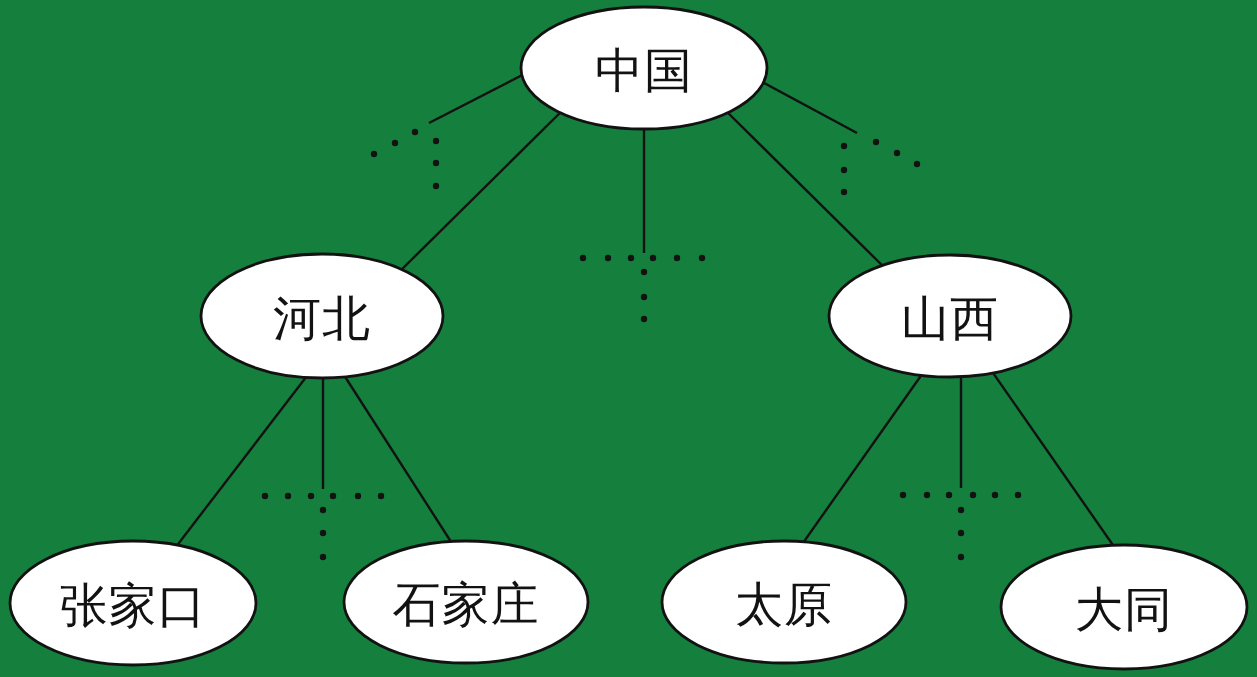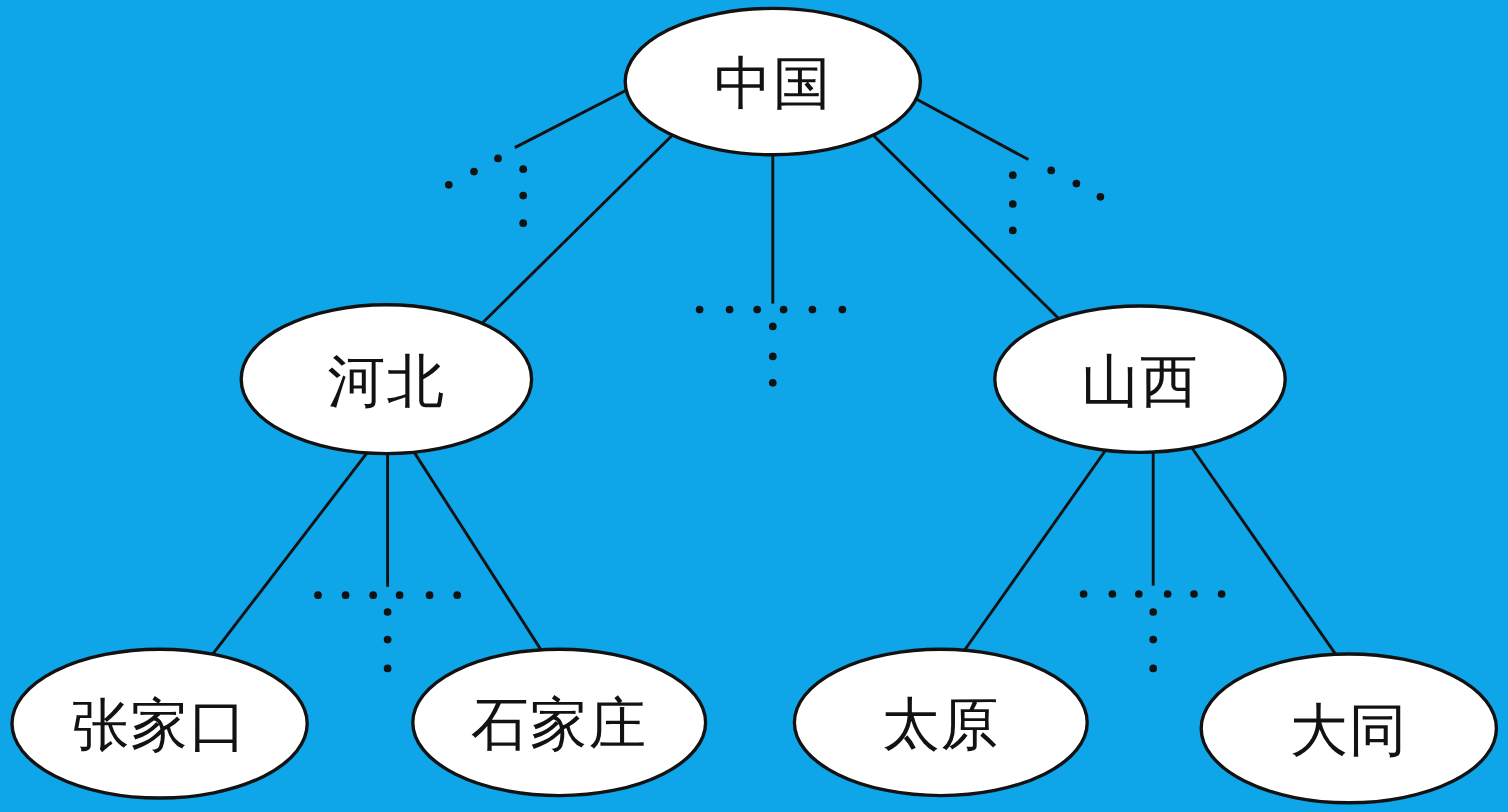--- a/index.html
+++ b/index.html
@@ -5,21 +5,21 @@
 <style>
   html, body {
     margin: 0;
     padding: 0;
     background: #ffffff;
   }
   .stage {
     position: relative;
     width: 1257px;
     height: 677px;
-    background: #0ea5e9;
+    background: #15803d;
     overflow: hidden;
   }
   svg { display: block; }
   .node-label {
     font-family: "DejaVu Serif", "Liberation Serif", serif;
     letter-spacing: 1px;
   }
 </style>
 </head>
 <body>

